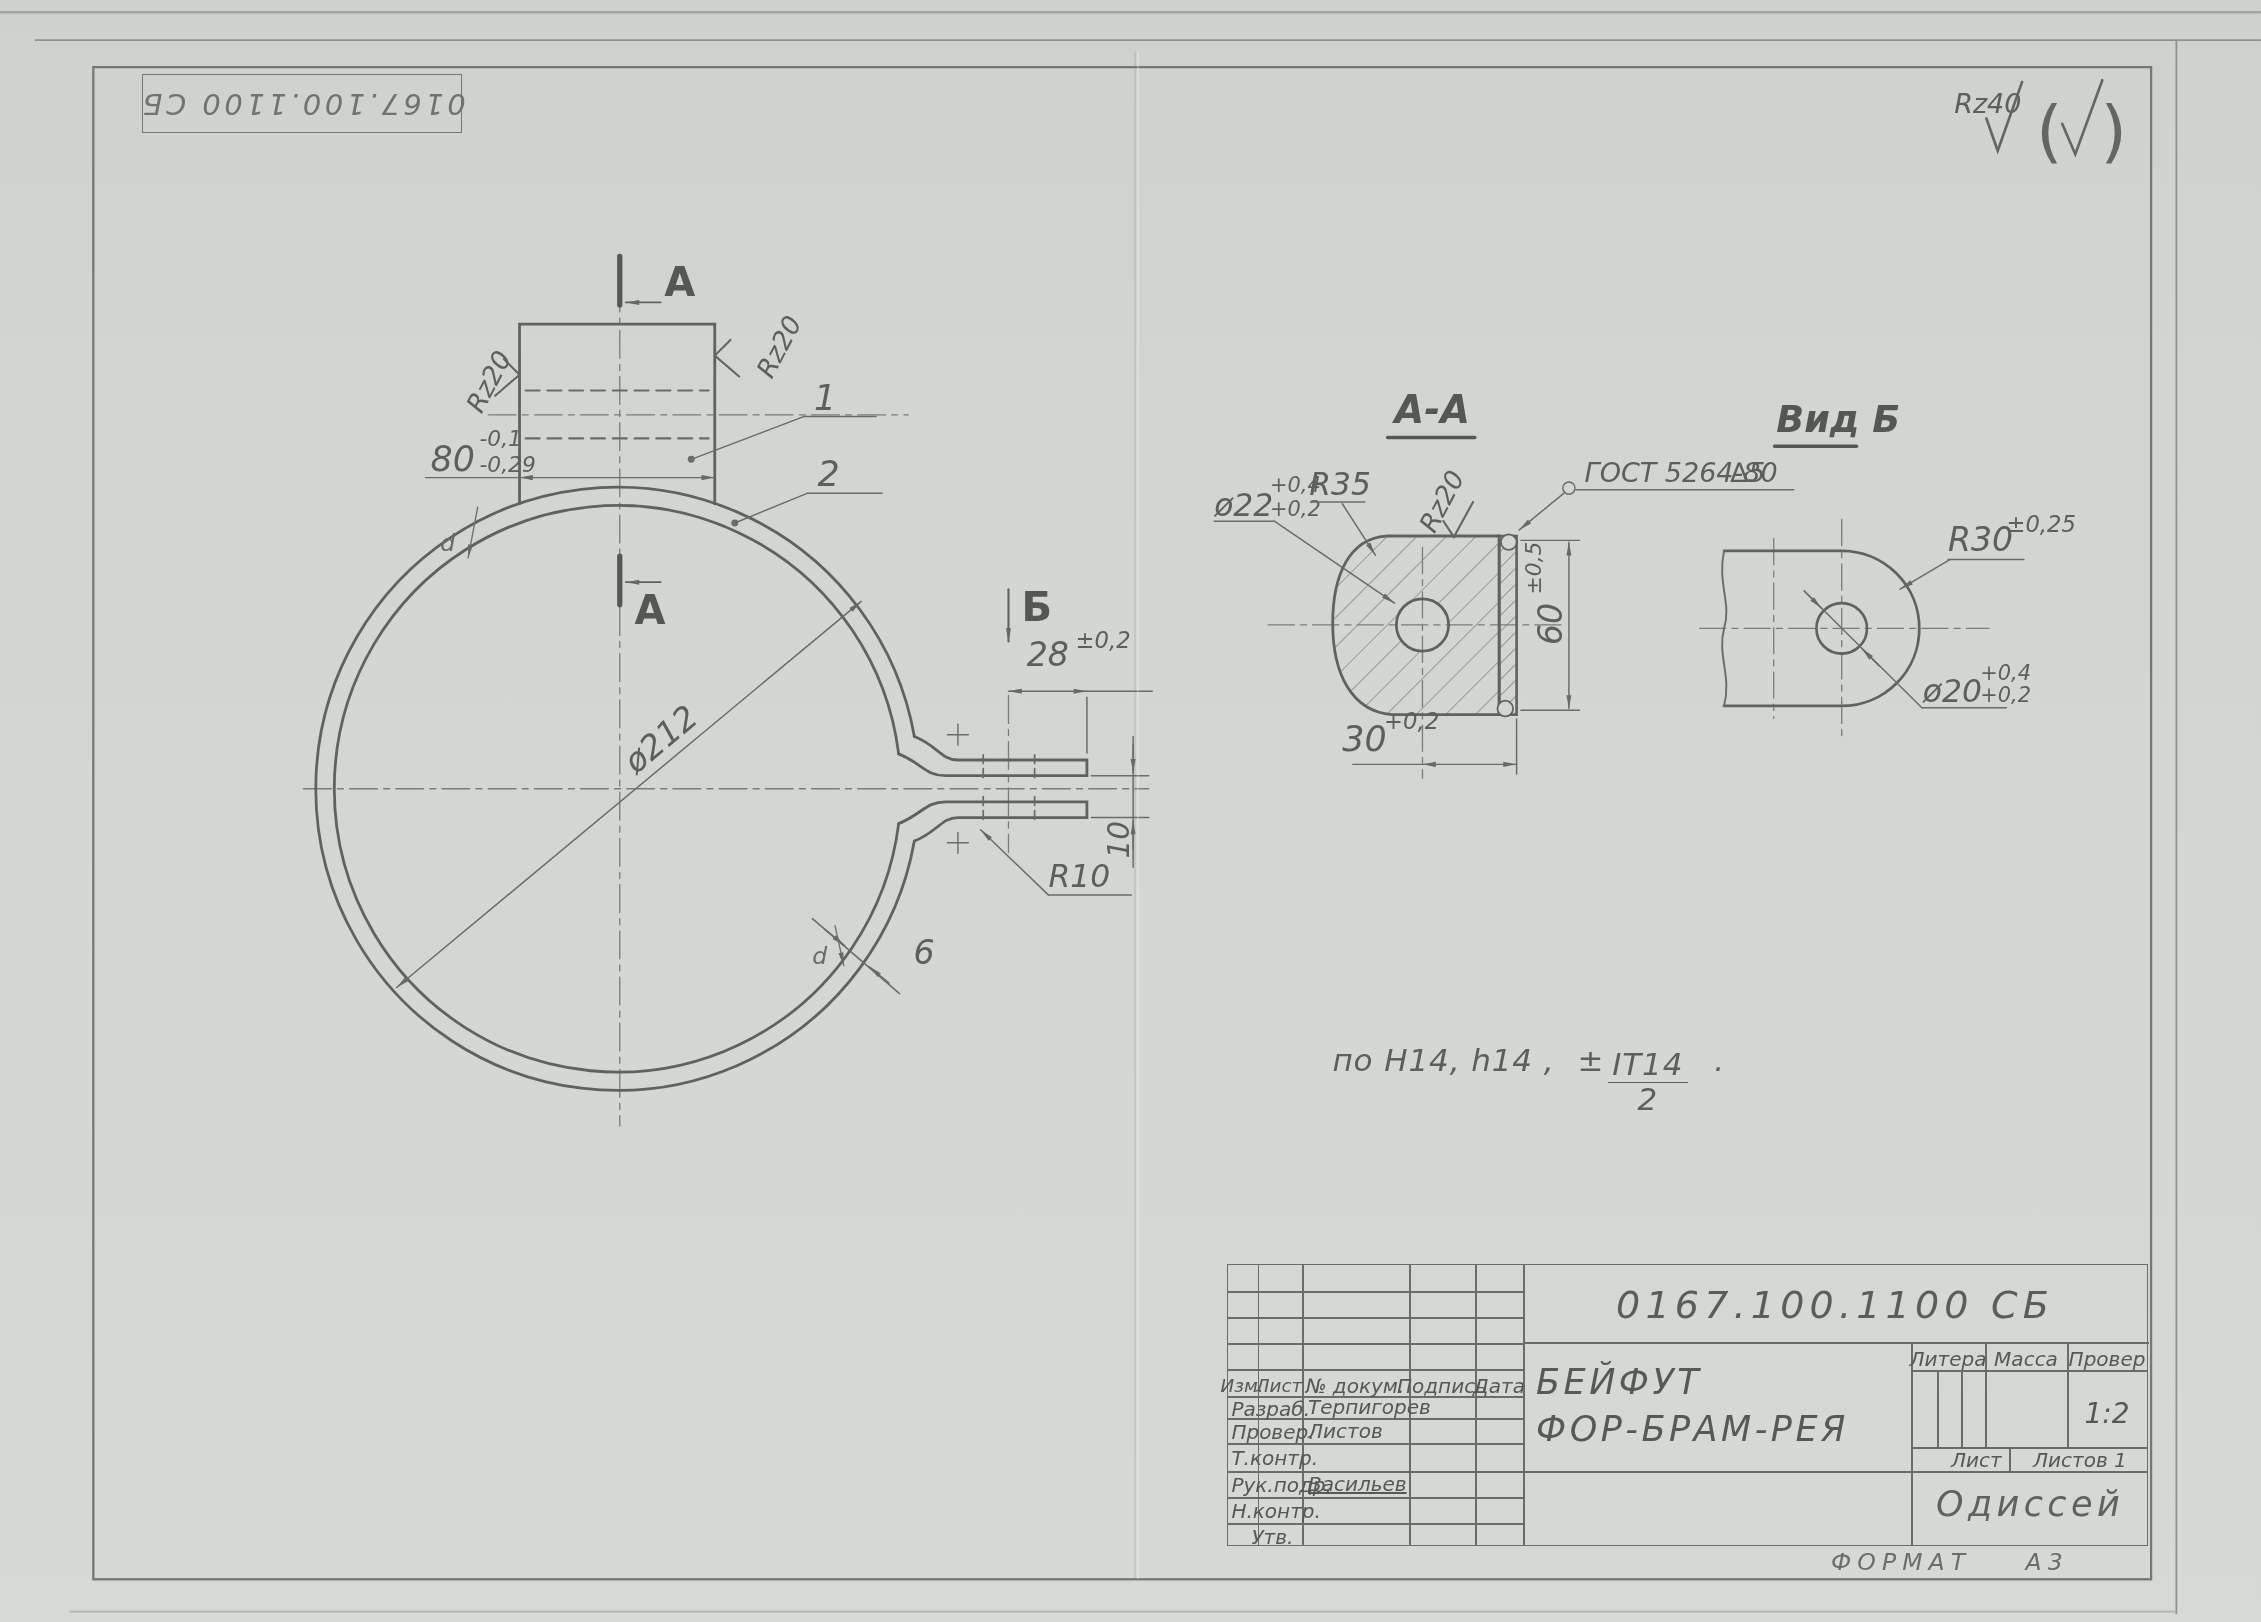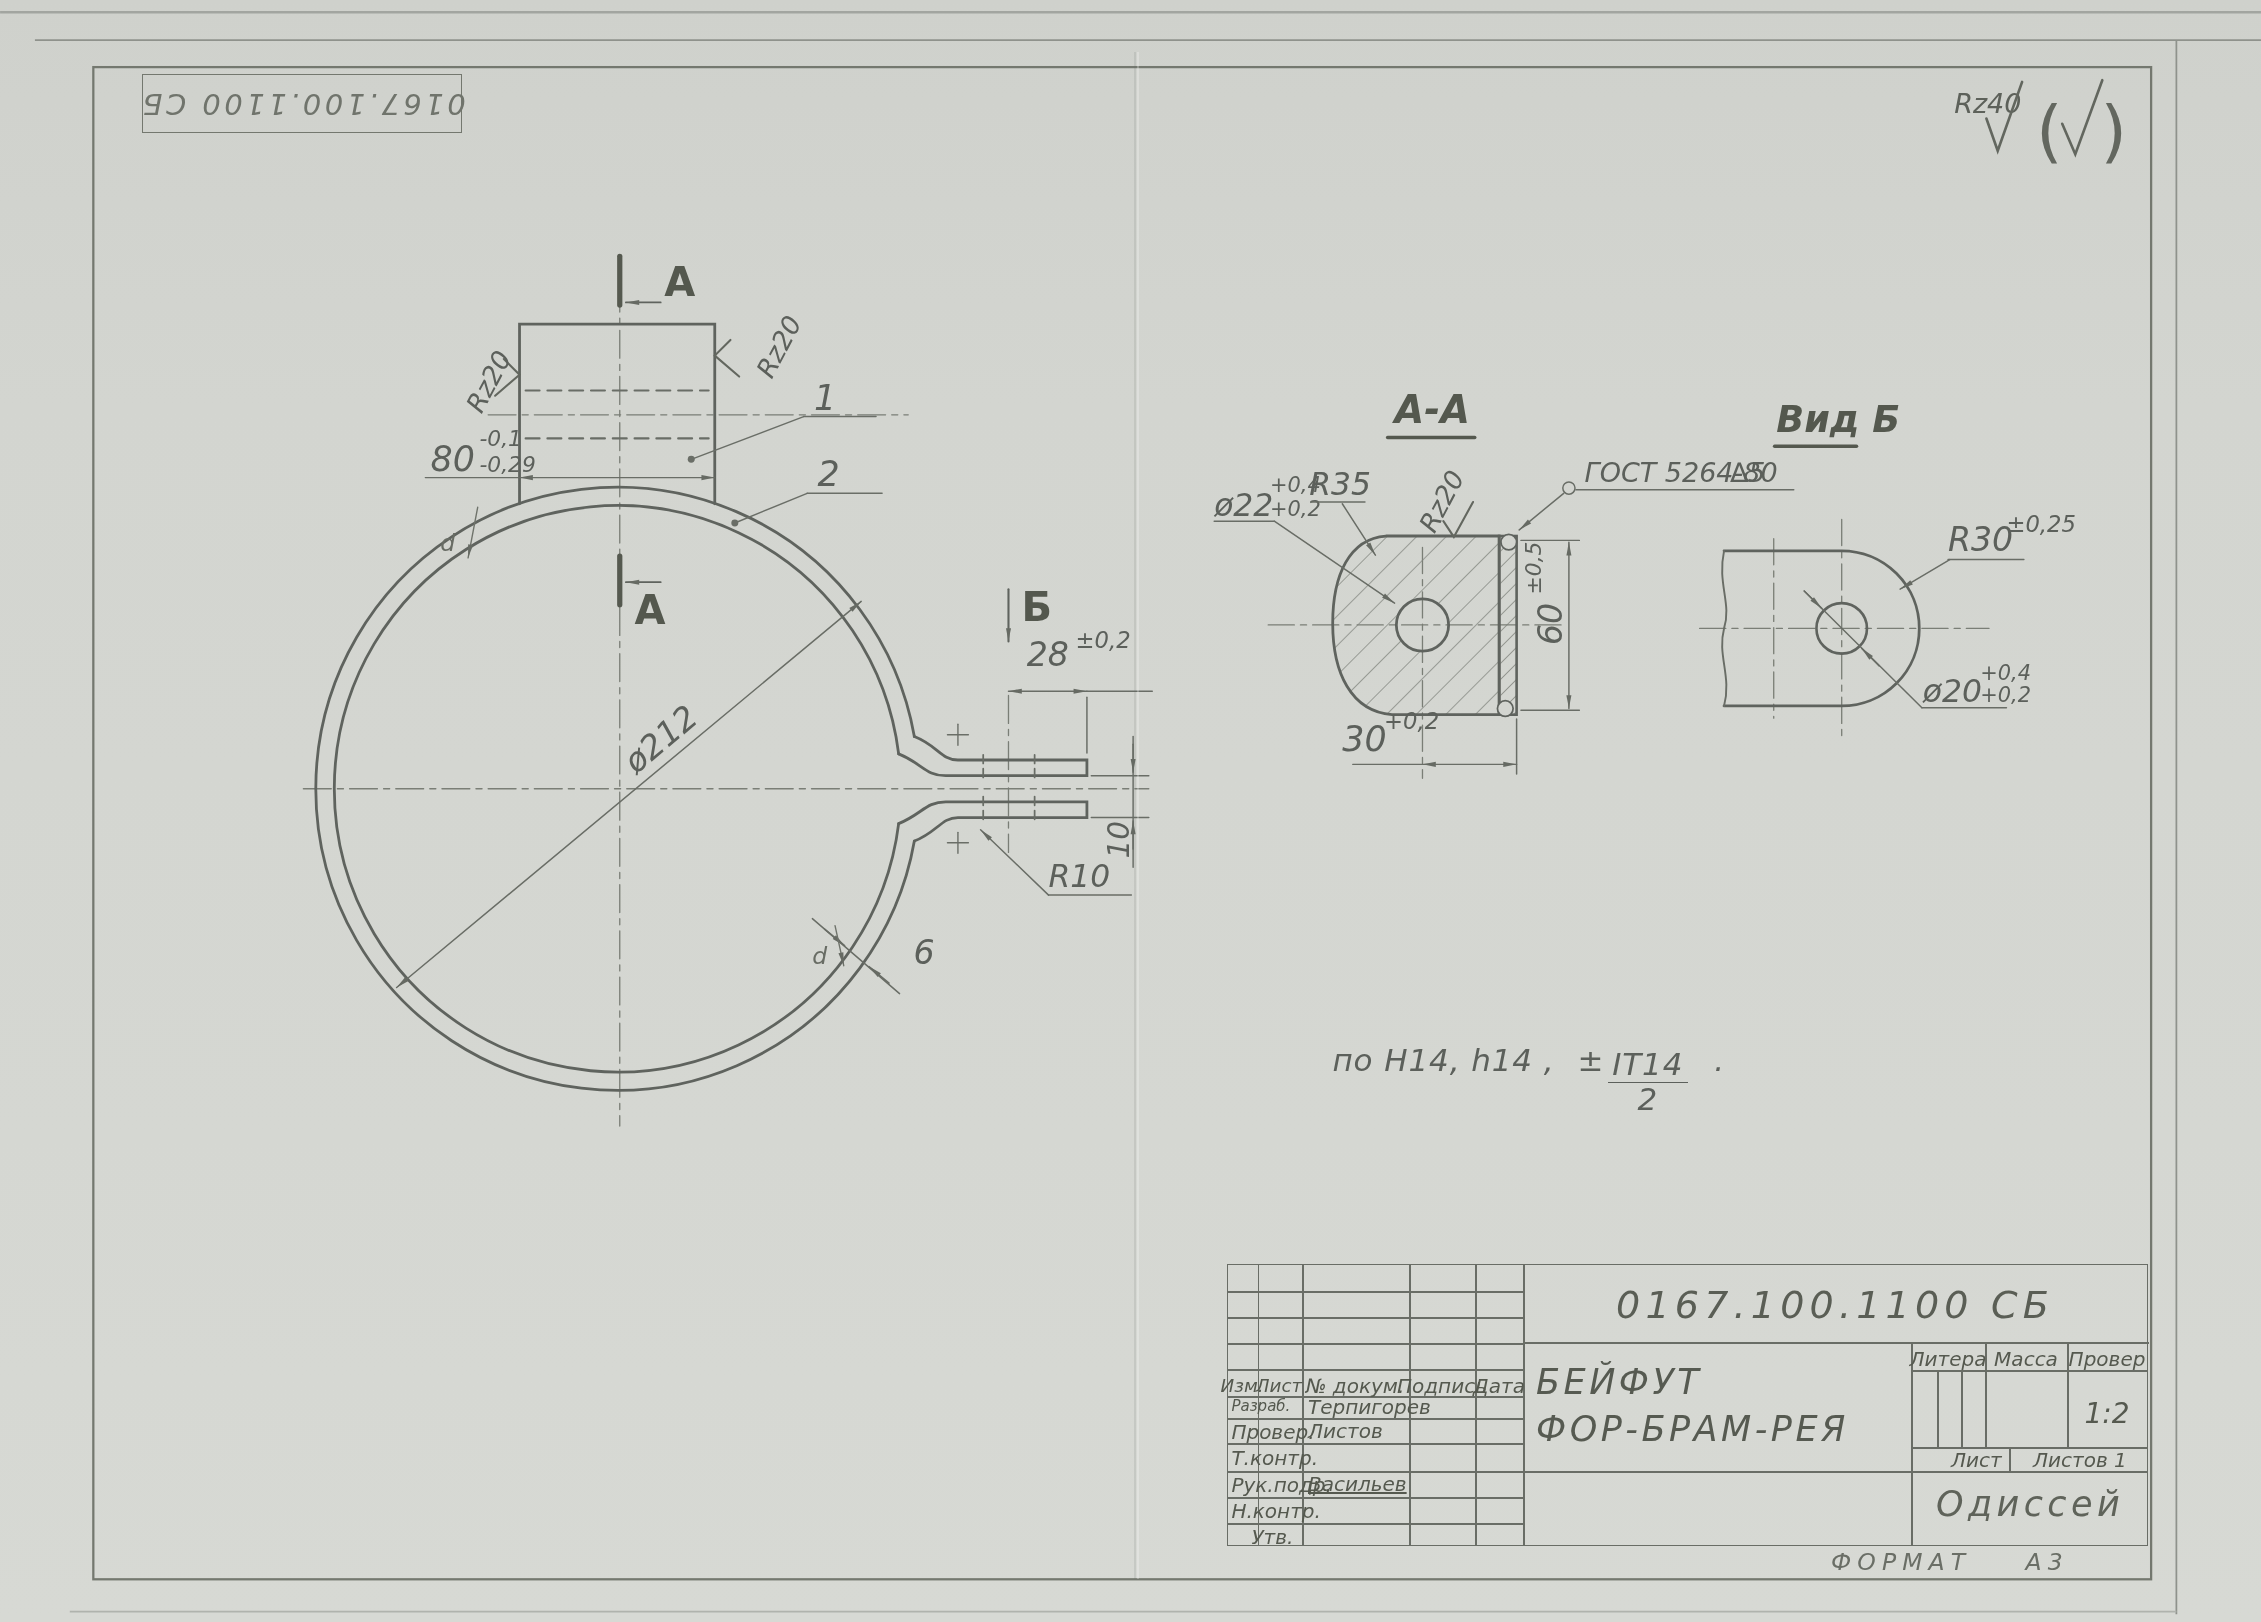--- a/index.html
+++ b/index.html
@@ -324,21 +324,21 @@
     <div class="vl" style="left:710px;top:106px;height:77px;"></div>
     <div class="vl" style="left:734px;top:106px;height:77px;"></div>
     <div class="vl" style="left:782px;top:183px;height:24.4px;"></div>
 
     <div class="t tc" style="left:15px;top:111px;font-size:18.3px;">Изм.</div>
     <div class="t tc" style="left:52px;top:111px;font-size:18.3px;">Лист</div>
     <div class="t tc" style="left:128px;top:110px;font-size:20px;">№ докум.</div>
     <div class="t tc" style="left:215px;top:110px;font-size:20px;">Подпись</div>
     <div class="t tc" style="left:272px;top:110px;font-size:20px;">Дата</div>
 
-    <div class="t" style="left:4.4px;top:133px;font-size:15px;">Разраб.</div>
+    <div class="t" style="left:4.4px;top:133px;font-size:20px;">Разраб.</div>
     <div class="t" style="left:81px;top:131px;font-size:20px;">Терпигорев</div>
     <div class="t" style="left:4.4px;top:156px;font-size:20px;">Провер.</div>
     <div class="t" style="left:81px;top:155px;font-size:20px;">Листов</div>
     <div class="t" style="left:4.4px;top:182px;font-size:20px;">Т.контр.</div>
     <div class="t" style="left:81px;top:181px;font-size:20px;"></div>
     <div class="t" style="left:4.4px;top:209px;font-size:20px;">Рук.подр.</div>
     <div class="t" style="left:81px;top:208px;font-size:20px;text-decoration:underline;">Васильев</div>
     <div class="t" style="left:4.4px;top:235px;font-size:20px;">Н.контр.</div>
     <div class="t" style="left:81px;top:234px;font-size:20px;"></div>
     <div class="t" style="left:4.4px;top:261px;font-size:20px;margin-left:20px;">Утв.</div>

